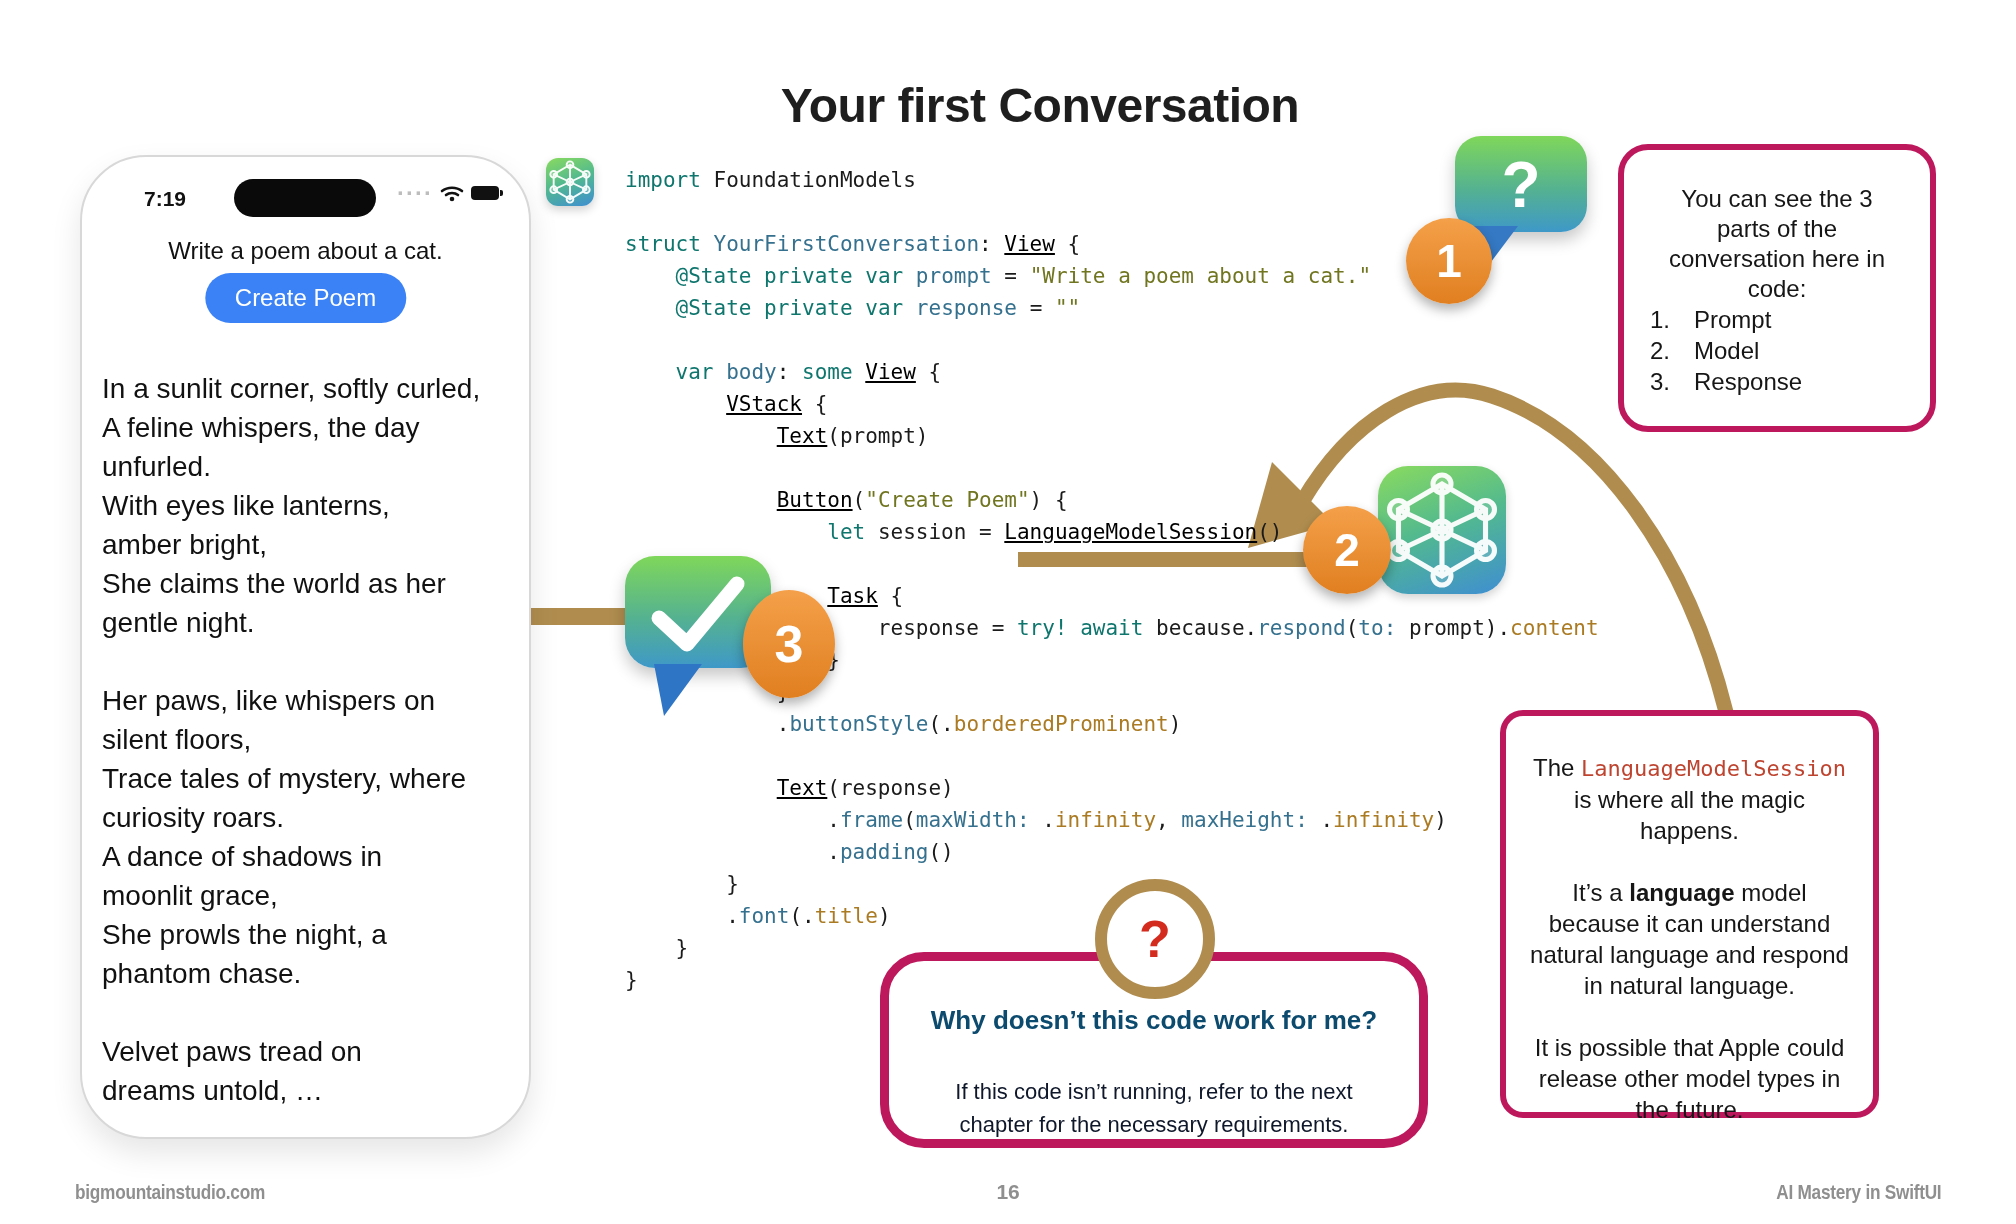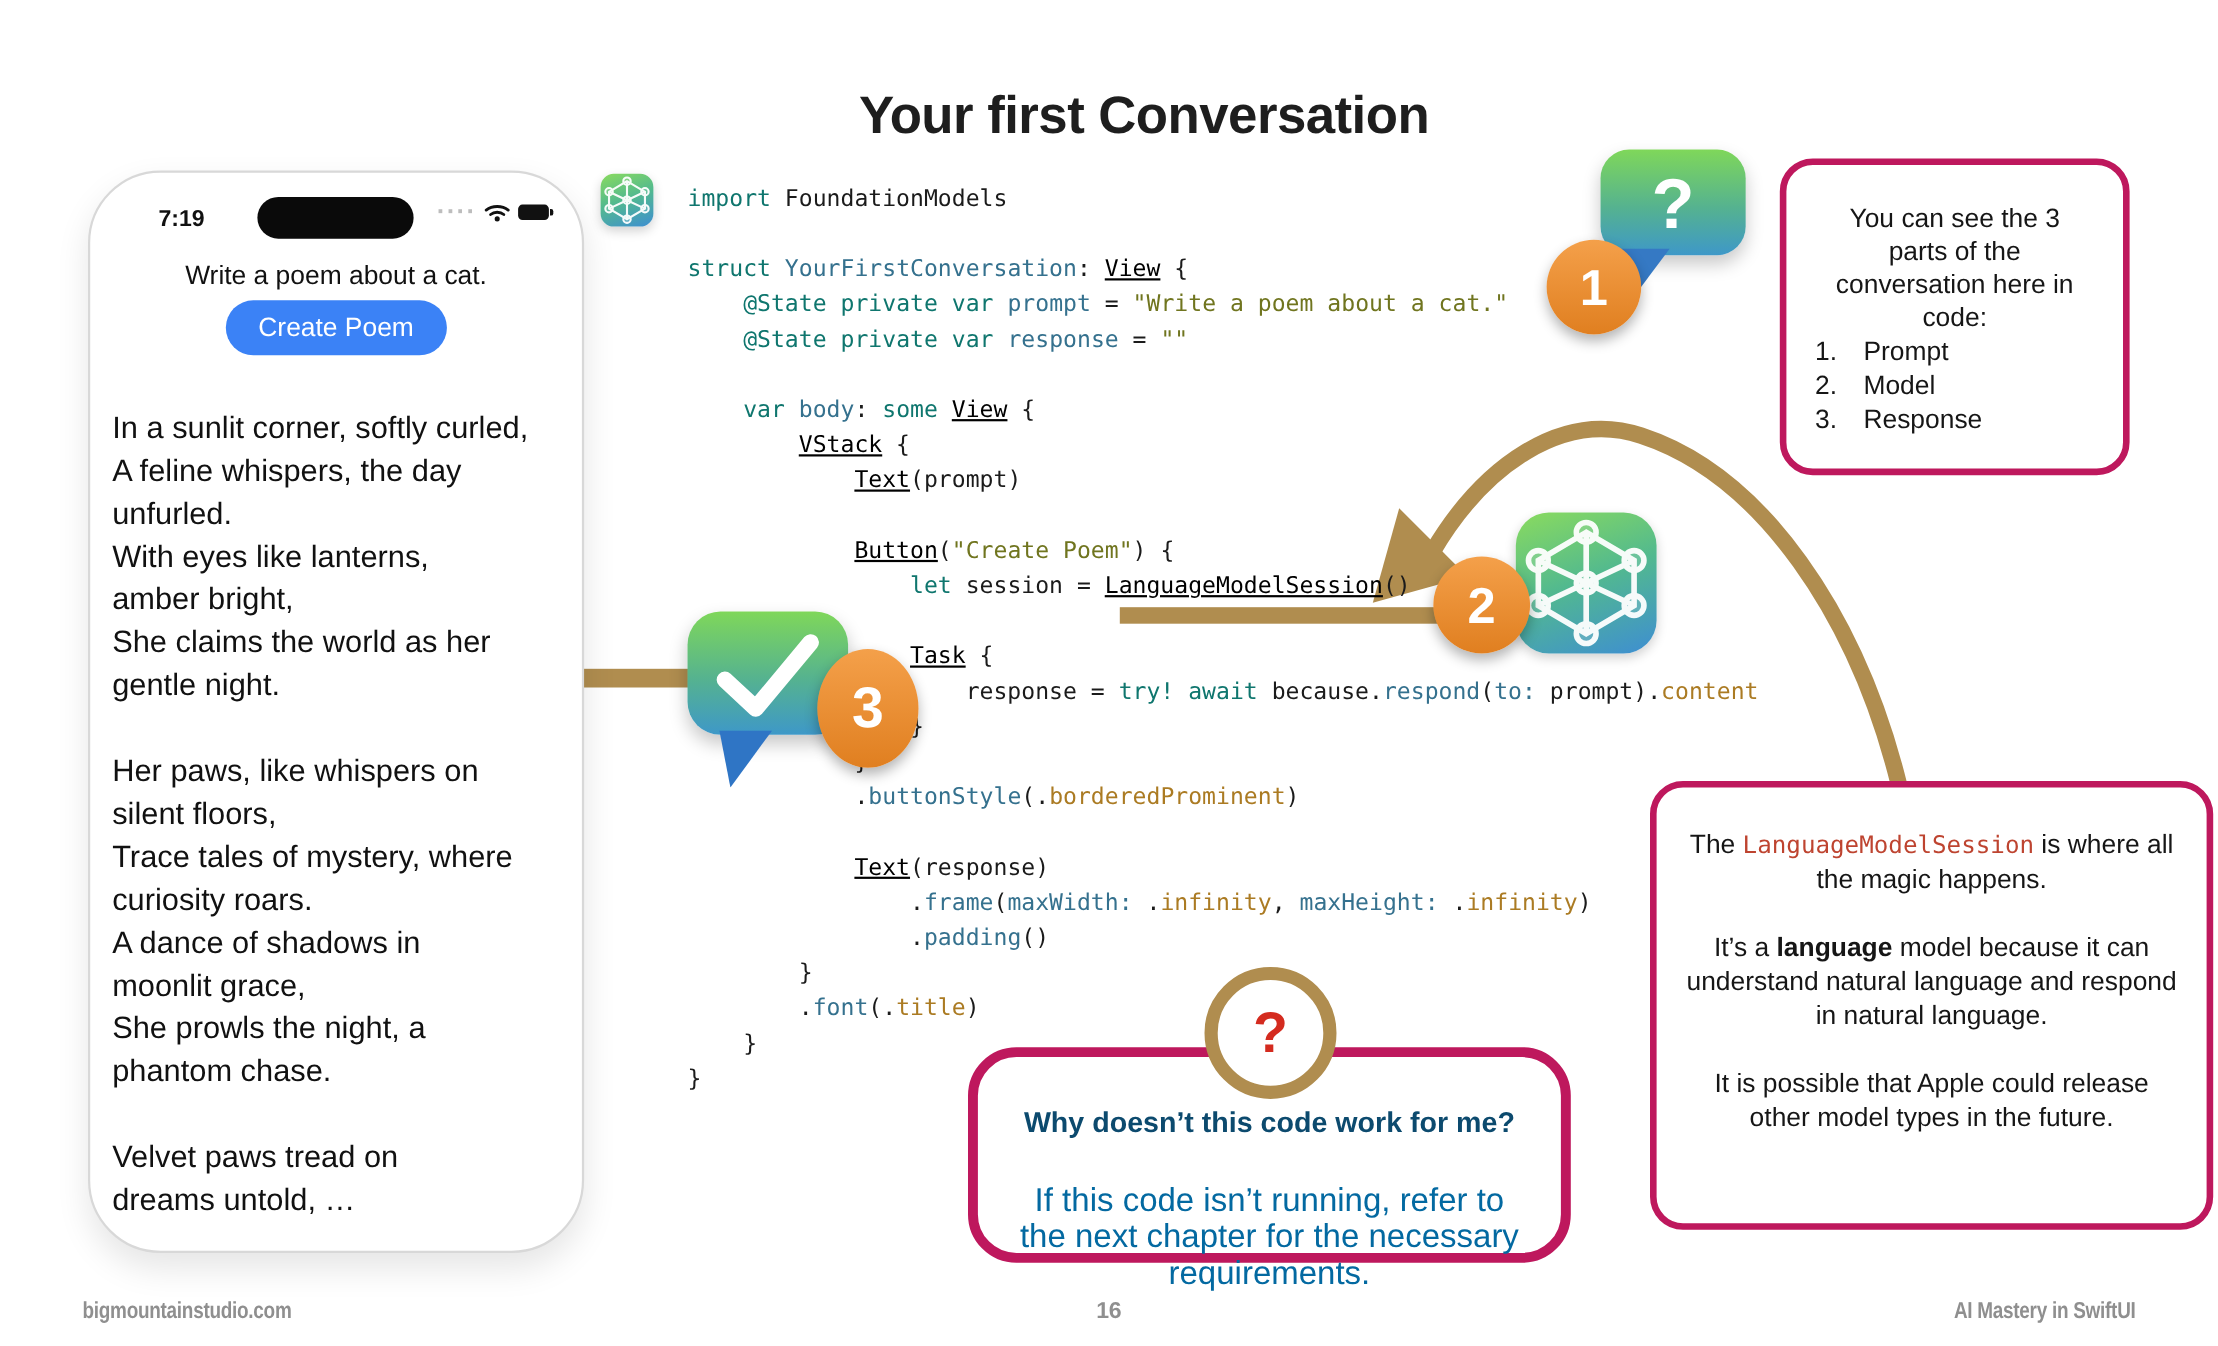--- a/index.html
+++ b/index.html
@@ -58,27 +58,27 @@
   .badge2{left:1303px;top:506px;width:88px;height:88px;font-size:46px;}
   .badge3{left:743px;top:590px;width:92px;height:108px;font-size:52px;}
 
   
   .callout{border:6px solid #be185d;border-radius:30px;background:#fff;box-sizing:border-box;}
   .callout.parts{left:1618px;top:144px;width:318px;height:288px;padding:34px 12px 0 12px;}
   .parts-intro{text-align:center;font-size:24px;line-height:30px;color:#161616;white-space:pre-line;}
   .parts-list{margin-top:0;padding-left:14px;}
   .parts-row{display:flex;font-size:24px;line-height:31px;color:#161616;}
   .parts-num{width:44px;}
-  .callout.session{left:1500px;top:710px;width:512px;height:408px;padding:36px 22px 0 22px;text-align:center;}
+  .callout.session{left:1500px;top:710px;width:379px;height:408px;padding:36px 22px 0 22px;text-align:center;border-radius:23px;}
   .callout.session p{margin:0 0 31px 0;font-size:24px;line-height:31px;color:#161616;}
   .session-code{font-family:"DejaVu Sans Mono",monospace;font-size:22px;color:#BE4430;}
   .callout.why{left:880px;top:952px;width:548px;height:196px;border-width:9px;border-radius:44px;
                padding:44px 30px 0 30px;text-align:center;}
   .why-title{font-size:26px;font-weight:700;color:#0c4a6e;margin-bottom:4px;}
-  .why-body{font-size:30px;line-height:33px;color:#0369a1;margin-top:39px;}
+  .why-body{font-size:22px;line-height:33px;color:#0f172a;margin-top:39px;}
   .why-circle{left:1095px;top:879px;width:120px;height:120px;border-radius:50%;background:#fff;
               border:12px solid #B08D4F;box-sizing:border-box;display:flex;align-items:center;
               justify-content:center;color:#D42B1F;font-size:52px;font-weight:700;}
 
   
   .overlay{left:0;top:0;width:2016px;height:1224px;pointer-events:none;}
 
   
   .footer-left{left:75px;top:1180px;transform:scaleX(.82);transform-origin:left;}
   .footer-center{left:0;right:0;top:1180px;text-align:center;}

